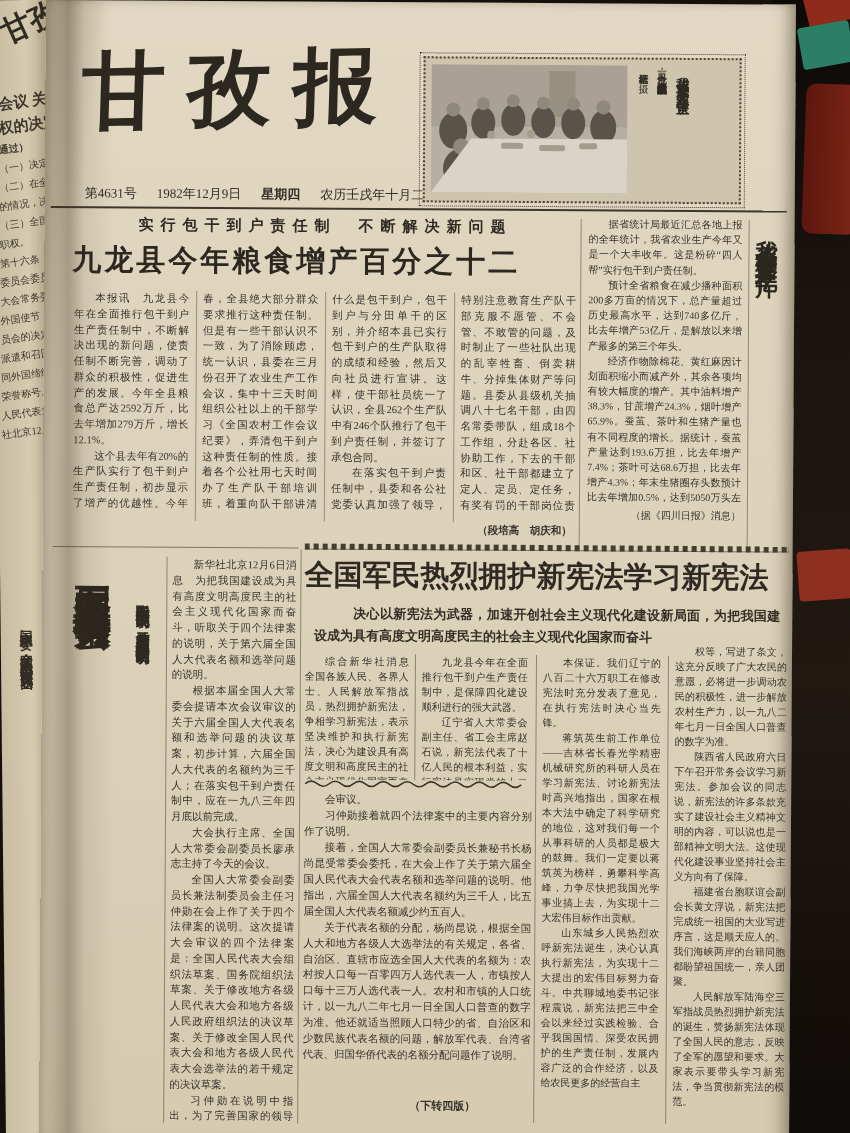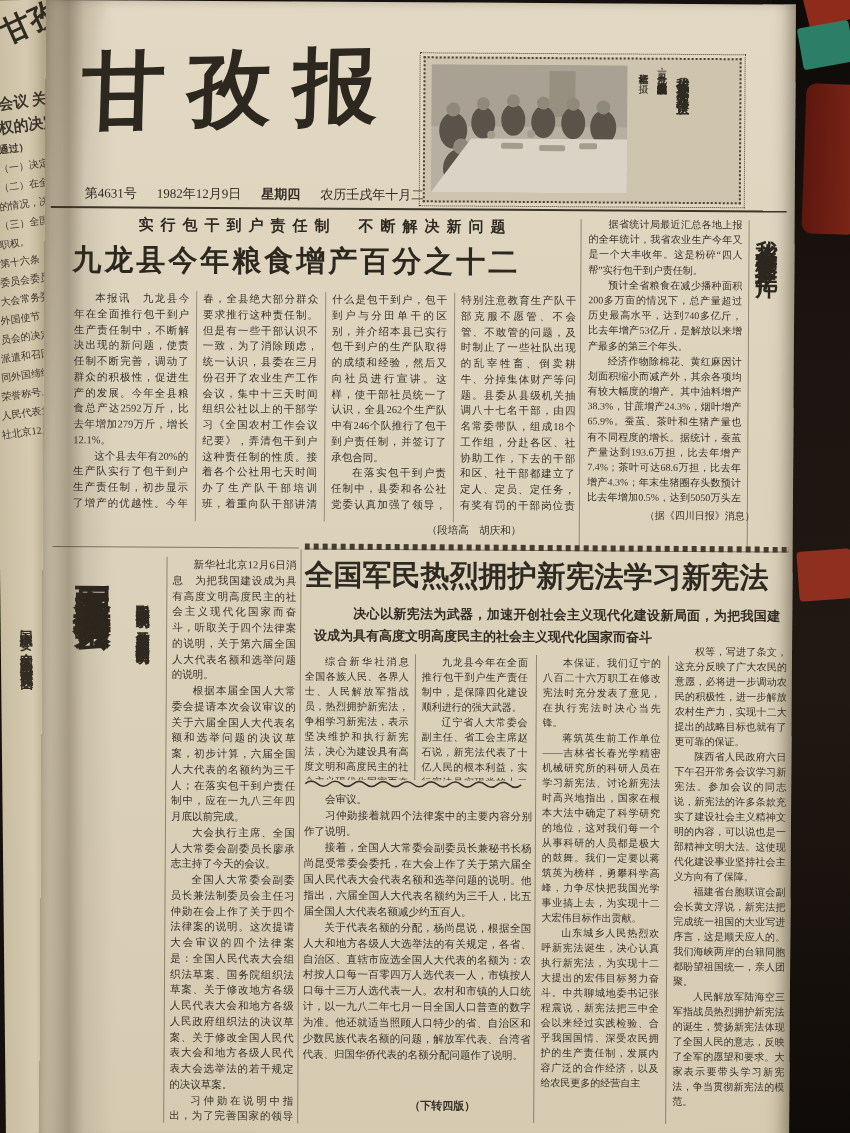--- a/index.html
+++ b/index.html
@@ -56,27 +56,27 @@
   .photo-caption{writing-mode:vertical-rl;text-orientation:upright;height:126px;font-size:10px;line-height:1.45;color:#2f2a22;}
   .photo-caption .pc-title{font-size:13px;font-weight:900;letter-spacing:2px;margin-left:4px;}
   .photo-caption .pc-credit{margin-right:4px;}
 
   
   .a1-kicker{left:46px;top:215px;width:470px;text-align:center;font-size:15px;font-weight:900;letter-spacing:7px;color:#2e2921;white-space:nowrap;}
   .a1-headline{left:28px;top:240px;width:504px;font-size:29px;font-weight:900;letter-spacing:3px;color:#2c271f;white-space:nowrap;}
   .a1-cols{left:30px;top:290px;width:502px;height:230px;column-count:4;column-gap:14px;column-rule:1px solid rgba(64,55,41,.45);
     font-size:10.5px;line-height:1.5;text-align:justify;overflow:hidden;}
   .para{margin:0;text-indent:2em;}
-  .a1-byline{left:384px;top:521px;width:145px;font-size:10.5px;font-weight:400;text-align:left;white-space:nowrap;}
+  .a1-byline{left:384px;top:521px;width:145px;font-size:10.5px;font-weight:700;text-align:right;white-space:nowrap;}
 
   
   .a2-rule-l{left:536px;top:216px;height:326px;}
   .a2-rule-r{left:704px;top:216px;height:326px;}
   .a2-body{left:544px;top:213px;width:154px;height:288px;font-size:10px;line-height:1.52;text-align:justify;overflow:hidden;}
-  .a2-credit{left:558px;top:505px;width:154px;font-size:10px;text-align:right;}
+  .a2-credit{left:544px;top:505px;width:154px;font-size:10px;text-align:right;}
   .a2-headline{left:707px;top:218px;height:324px;font-size:22px;font-weight:900;letter-spacing:3px;color:#2c271f;}
 
   
   .ornament{left:262px;top:542px;width:484px;height:5px;
     background:repeating-linear-gradient(90deg,#453d30 0 5px,transparent 5px 9px);border-bottom:1px solid rgba(64,55,41,.6);}
   .banner-headline{left:262px;top:554px;width:486px;font-size:29px;font-weight:900;color:#2e2921;white-space:nowrap;overflow:hidden;}
   .banner-subhead{left:272px;top:601px;width:466px;font-size:13px;font-weight:700;line-height:1.7;color:#332d24;text-align:justify;}
   .banner-subhead .para{text-indent:3em;}
 
   .ccol{position:absolute;font-size:10px;line-height:1.5;text-align:justify;overflow:hidden;}
@@ -213,21 +213,21 @@
     <div class="ccol c2">
         <p class="para">九龙县今年在全面推行包干到户生产责任制中，是保障四化建设顺利进行的强大武器。</p>
         <p class="para">辽宁省人大常委会副主任、省工会主席赵石说，新宪法代表了十亿人民的根本利益，实行宪法是实现党的十二大提出的宏伟目标的根</p>
       </div>
     <div class="ccol c3">
         <p class="para">本保证。我们辽宁的八百二十六万职工在修改宪法时充分发表了意见，在执行宪法时决心当先锋。</p>
         <p class="para">蒋筑英生前工作单位——吉林省长春光学精密机械研究所的科研人员在学习新宪法、讨论新宪法时高兴地指出，国家在根本大法中确定了科学研究的地位，这对我们每一个从事科研的人员都是极大的鼓舞。我们一定要以蒋筑英为榜样，勇攀科学高峰，力争尽快把我国光学事业搞上去，为实现十二大宏伟目标作出贡献。</p>
         <p class="para">山东城乡人民热烈欢呼新宪法诞生，决心认真执行新宪法，为实现十二大提出的宏伟目标努力奋斗。中共聊城地委书记张程震说，新宪法把三中全会以来经过实践检验、合乎我国国情、深受农民拥护的生产责任制，发展内容广泛的合作经济，以及给农民更多的经营自主</p>
       </div>
     <div class="ccol c4">
-        <p class="para">权等，写进了条文，这充分反映了广大农民的意愿，必将进一步调动农民的积极性，进一步解放农村生产力，实现十二大提出的战略目标也就有了更可靠的保证。</p>
+        <p class="para">权等，写进了条文，这充分反映了广大农民的意愿，必将进一步调动农民的积极性，进一步解放农村生产力，以一九八二年七月一日全国人口普查的数字为准。</p>
         <p class="para">陕西省人民政府六日下午召开常务会议学习新宪法。参加会议的同志说，新宪法的许多条款充实了建设社会主义精神文明的内容，可以说也是一部精神文明大法。这使现代化建设事业坚持社会主义方向有了保障。</p>
         <p class="para">福建省台胞联谊会副会长黄文浮说，新宪法把完成统一祖国的大业写进序言，这是顺天应人的。我们海峡两岸的台籍同胞都盼望祖国统一，亲人团聚。</p>
         <p class="para">人民解放军陆海空三军指战员热烈拥护新宪法的诞生，赞扬新宪法体现了全国人民的意志，反映了全军的愿望和要求。大家表示要带头学习新宪法，争当贯彻新宪法的模范。</p>
       </div>
     <div class="vrule vr-c12"></div>
     <div class="vrule vr-c23"></div>
     <div class="vrule vr-c34"></div>
 
     <svg class="abs wavy" width="230" height="10">
       <path d="M2 5 q6 -5 12 0 t12 0 t12 0 t12 0 t12 0 t12 0 t12 0 t12 0 t12 0 t12 0 t12 0 t12 0 t12 0 t12 0 t12 0 t12 0 t12 0 t12 0" stroke="#3b3329" fill="none" stroke-width="1.6"></path>

